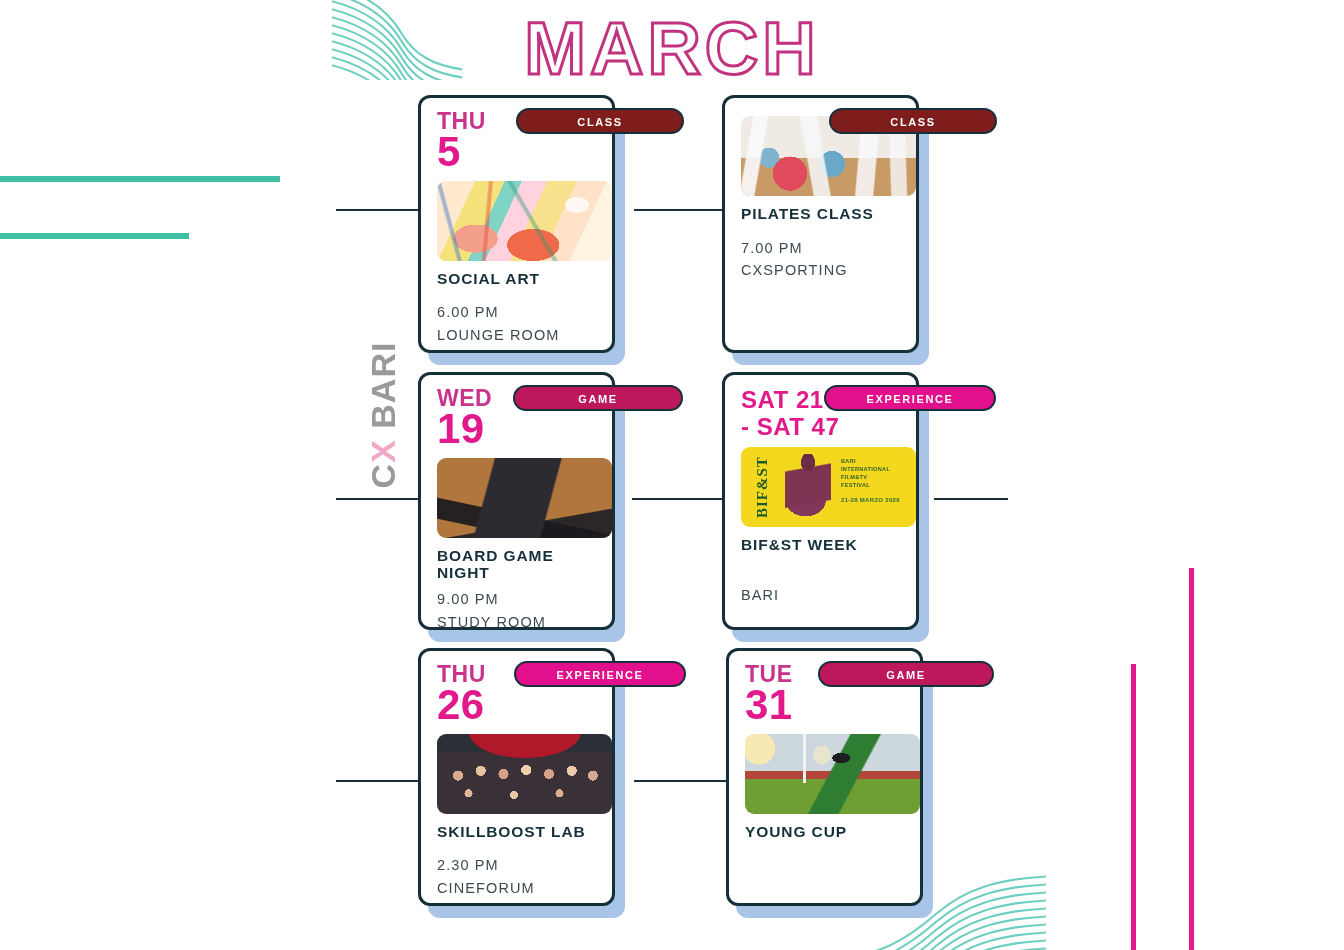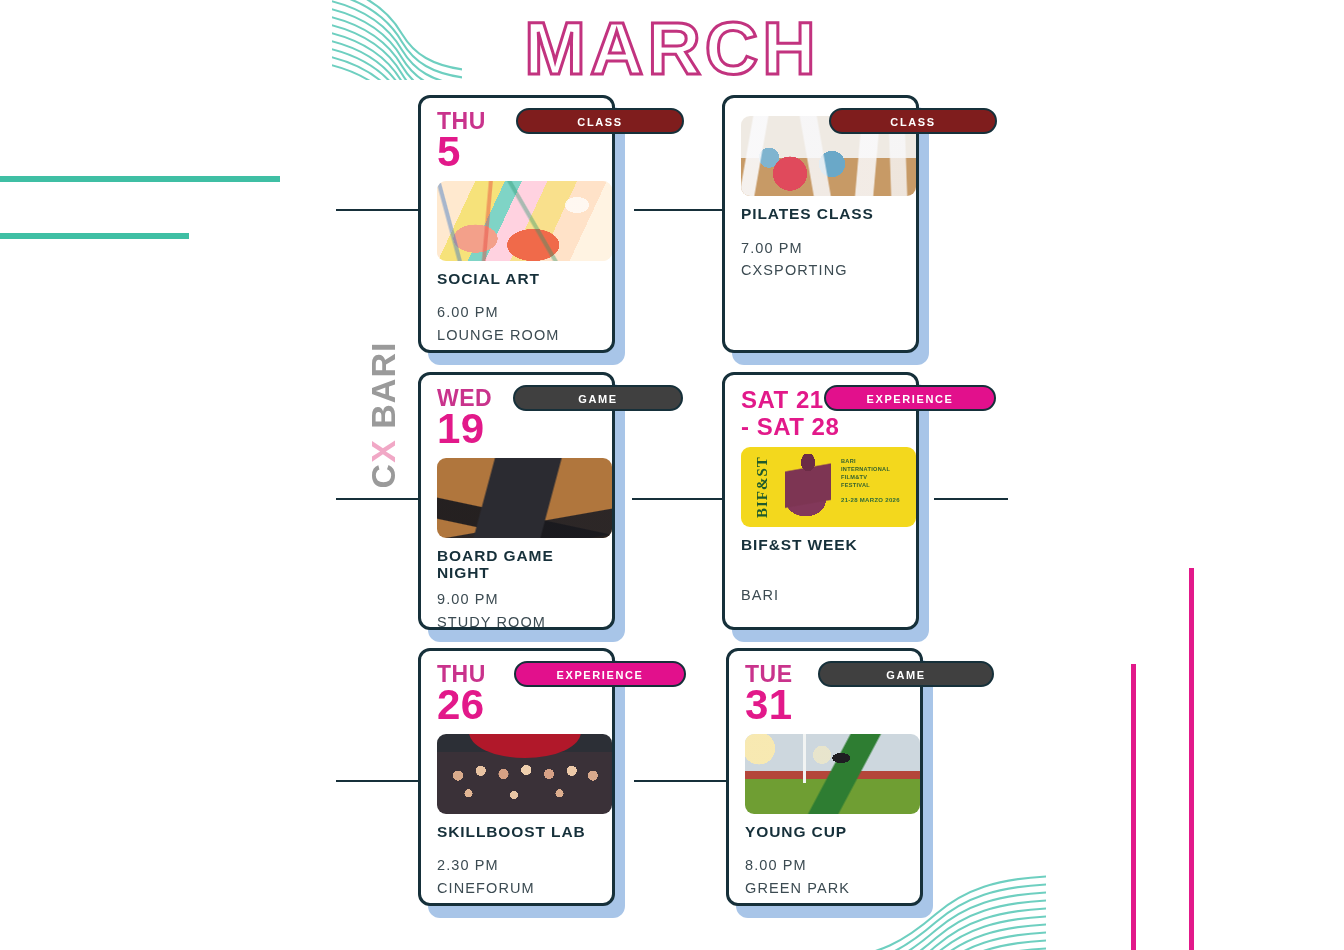--- a/index.html
+++ b/index.html
@@ -85,21 +85,21 @@
   }
 
   
   .badge{
     position:absolute;height:26px;line-height:24px;border-radius:13px;
     border:2.5px solid #16303a;box-sizing:border-box;
     color:#ffffff;font-size:11px;font-weight:800;letter-spacing:1.6px;
     text-align:center;z-index:5;
   }
   .badge.class-b{background:#7f1d1d;}
-  .badge.game-b{background:#404040;}
+  .badge.game-b{background:#be185d;}
   .badge.experience-b{background:#e2108c;}
 
   
   .art{position:absolute;inset:0;}
   
   .art-socialart{
     background:
       radial-gradient(ellipse 22px 14px at 22% 72%, #f3a08a 0 100%, transparent 101%),
       radial-gradient(ellipse 26px 16px at 55% 80%, #f06a4a 0 100%, transparent 101%),
       linear-gradient(115deg,#ffe9cf 0 18%,#f6e27a 18% 32%,#7fd4c6 32% 40%,#ffd2e0 40% 52%,#f9e08c 52% 66%,#ffe2c8 66% 80%,#fff3e2 80% 100%),
@@ -310,21 +310,21 @@
     </div>
   </div>
   <div class="badge game-b" style="left:95px;top:13px;width:170px;">GAME</div>
 </div>
 
 <div class="card-wrap" style="left:722px;top:372px;width:197px;height:258px;">
   <div class="card-shadow"></div>
   <div class="card">
     <div class="date two-line">
       <span class="l">SAT 21</span>
-      <span class="l">- SAT 28</span>
+      <span class="l">- SAT 47</span>
     </div>
     <div class="thumb" style="margin-top:6px;">
       <div class="art art-bifest"></div>
       <div class="bif-left">BIF&amp;ST</div>
       <div class="bif-figure"></div>
       <div class="bif-text">
         <div>BARI</div>
         <div>INTERNATIONAL</div>
         <div>FILM&amp;TV</div>
         <div>FESTIVAL</div>
@@ -362,19 +362,15 @@
   <div class="card-shadow"></div>
   <div class="card">
     <div class="date">
       <span class="dow">TUE</span>
       <span class="dnum">31</span>
     </div>
     <div class="thumb">
         <div class="art art-youngcup"></div>
       </div>
     <div class="card-title">YOUNG CUP</div>
-    <div class="card-meta">
-      <div>8.00 PM</div>
-      <div>GREEN PARK</div>
-    </div>
   </div>
   <div class="badge game-b" style="left:92px;top:13px;width:176px;">GAME</div>
 </div>
 
 </body></html>

